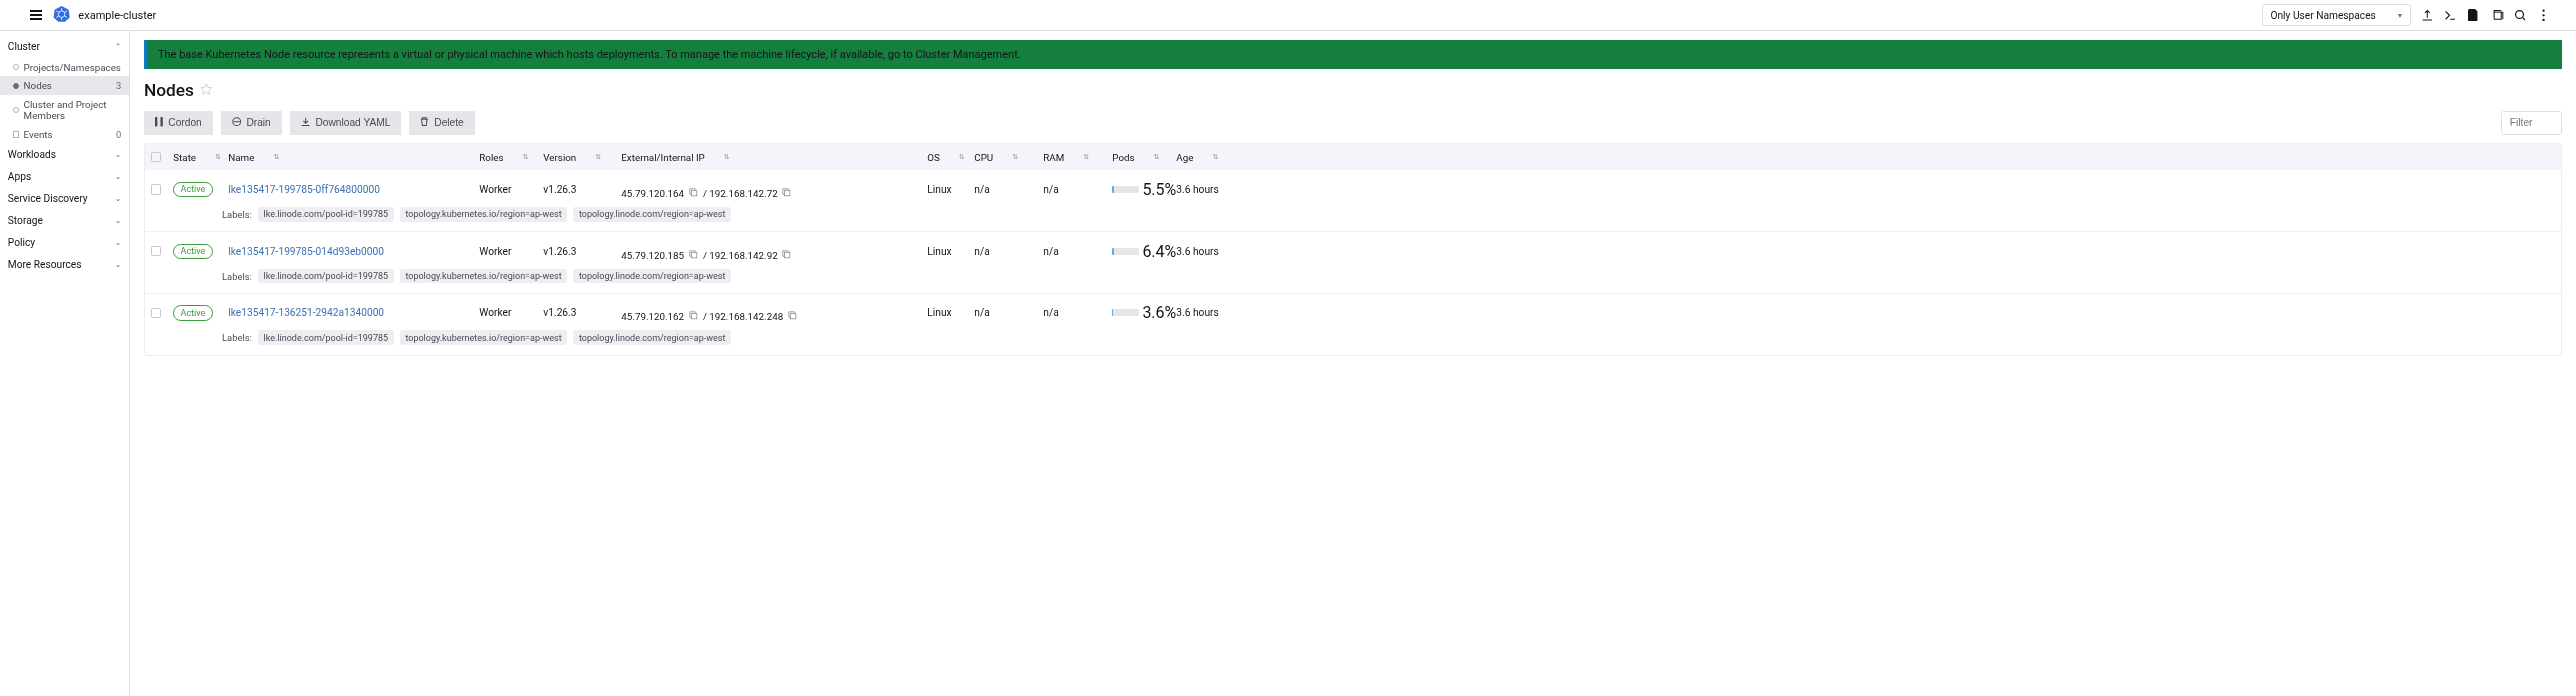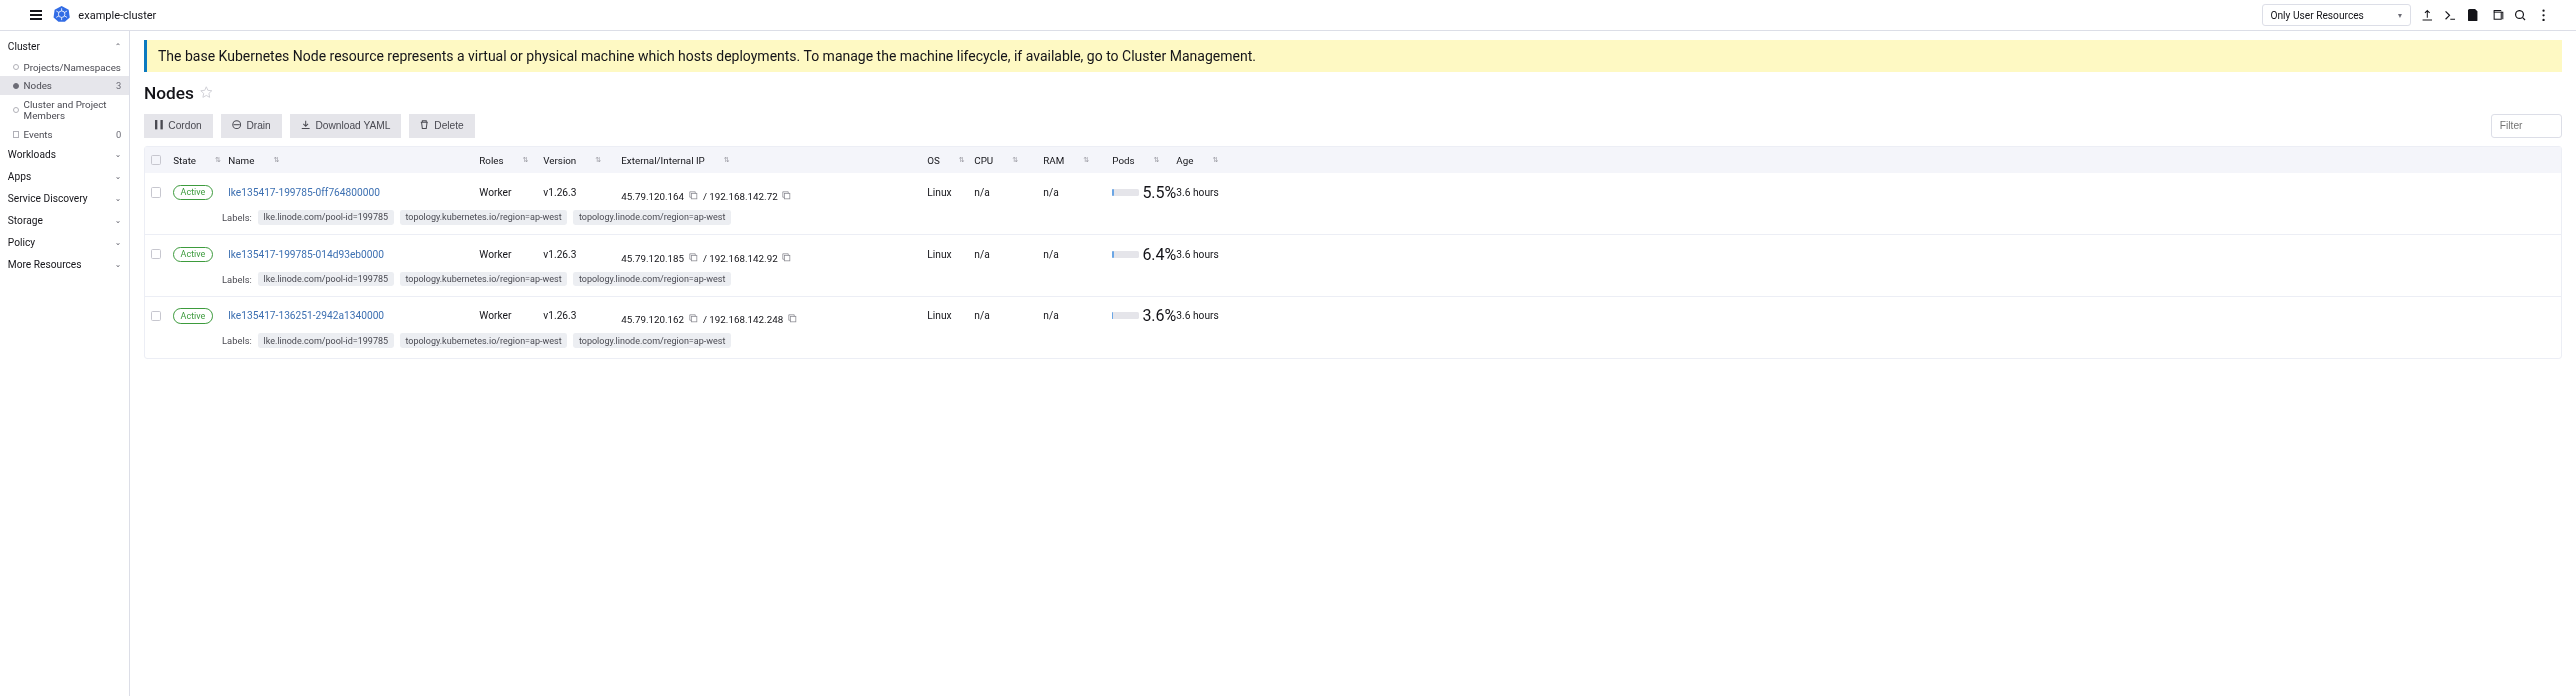--- a/index.html
+++ b/index.html
@@ -20,28 +20,28 @@
 .side-section { padding: 5.5px 7.8px; display: flex; align-items: center; justify-content: space-between; cursor: pointer; font-size: 10.2px; }
 .side-section .chev { font-size: 7.8px; color: #6c6c76; }
 .side-item { padding: 3.9px 7.8px 3.9px 12.6px; display: flex; align-items: center; gap: 4.7px; font-size: 9.8px; color: #4a4a52; cursor: pointer; }
 .side-item.active { background: #e6e6eb; }
 .side-item .count { margin-left: auto; color: #6c6c76; font-size: 9.4px; }
 .side-item .dot { width: 6.3px; height: 6.3px; border-radius: 50%; border: 0.9px solid #b1b1b8; flex-shrink: 0; }
 .side-item .dot.solid { background: #6c6c76; border-color: #6c6c76; }
 .side-item .box { width: 6.3px; height: 6.3px; border: 0.9px solid #b1b1b8; flex-shrink: 0; }
 
 .main { flex: 1; padding: 9.4px 14px; }
-.banner { background: #fef9c3; border-left: 3.1px solid #0c7ac0; padding: 7.8px 11px; font-size: 14px; color: #141419; margin-bottom: 11px; }
+.banner { background: #15803d; border-left: 3.1px solid #0c7ac0; padding: 7.8px 11px; font-size: 11px; color: #141419; margin-bottom: 11px; }
 .page-title-row { display: flex; align-items: center; gap: 6.3px; margin-bottom: 11px; }
 .page-title { font-size: 17.3px; font-weight: 500; }
 .star-icon { color: #cfcfd6; }
 
 .actions-row { display: flex; align-items: center; gap: 7.8px; margin-bottom: 7.8px; }
 .abtn { background: #e5e5ea; border: none; border-radius: 0; padding: 6.3px 11px; font-size: 10.2px; color: #4a4a52; display: flex; align-items: center; gap: 5.5px; cursor: pointer; }
-.filter-input { margin-left: auto; border: 0.8px solid #dcdee7; border-radius: 3.1px; padding: 5.5px 7.8px; font-size: 10.2px; width: 71px; }
+.filter-input { margin-left: auto; border: 0.8px solid #dcdee7; border-radius: 3.1px; padding: 5.5px 7.8px; font-size: 10.2px; width: 61px; }
 
 .table { border: 0.8px solid #eceef5; border-radius: 3.1px; }
 .thead { background: #f4f5fa; display: grid; grid-template-columns: 22px 55px 251px 64px 78px 306px 47px 69px 69px 64px 63px; padding: 7.8px 6.3px; font-size: 9.8px; color: #141419; align-items: center; }
 .th { display: flex; align-items: center; gap: 19px; cursor: pointer; }
 .sort-ic { font-size: 7px; color: #9a9aa2; }
 .trow { display: grid; grid-template-columns: 22px 55px 251px 64px 78px 306px 47px 69px 69px 64px 63px; padding: 9.4px 6.3px 4.7px; align-items: center; font-size: 10.2px; border-top: 0.8px solid #eceef5; }
 .trow:first-of-type { border-top: none; }
 .chk { width: 10.2px; height: 10.2px; border: 0.8px solid #c7c7cf; border-radius: 1.6px; cursor: pointer; }
 .state-badge { border: 0.8px solid #3d9b3d; color: #3d9b3d; border-radius: 7.8px; padding: 1.6px 6.3px; font-size: 9px; display: inline-block; }
 .node-name { color: #3d70b2; cursor: pointer; }
@@ -73,21 +73,21 @@
           <line x1="21" y1="20" x2="26" y2="23"></line>
           <line x1="16" y1="23" x2="16" y2="28"></line>
           <line x1="11" y1="20" x2="6" y2="23"></line>
           <line x1="11" y1="14" x2="6" y2="11"></line>
         </g>
       </svg>
   </div>
   <span class="cluster-name">example-cluster</span>
   <div class="topbar-right">
     <div class="ns-select">
-      <span>Only User Resources</span>
+      <span>Only User Namespaces</span>
       <span class="chev">▾</span>
     </div>
     <div class="topbar-icon">
         <svg width="12.6" height="12.6" viewBox="0 0 16 16" fill="none" stroke="currentColor" stroke-width="1.3">
           <path d="M8 11V2M5 5l3-3 3 3M2 14h12"></path>
         </svg>
       </div>
     <div class="topbar-icon">
         <svg width="12.6" height="12.6" viewBox="0 0 16 16" fill="none" stroke="currentColor" stroke-width="1.5">
           <path d="M2 3l5 5-5 5M8 13h6"></path>

